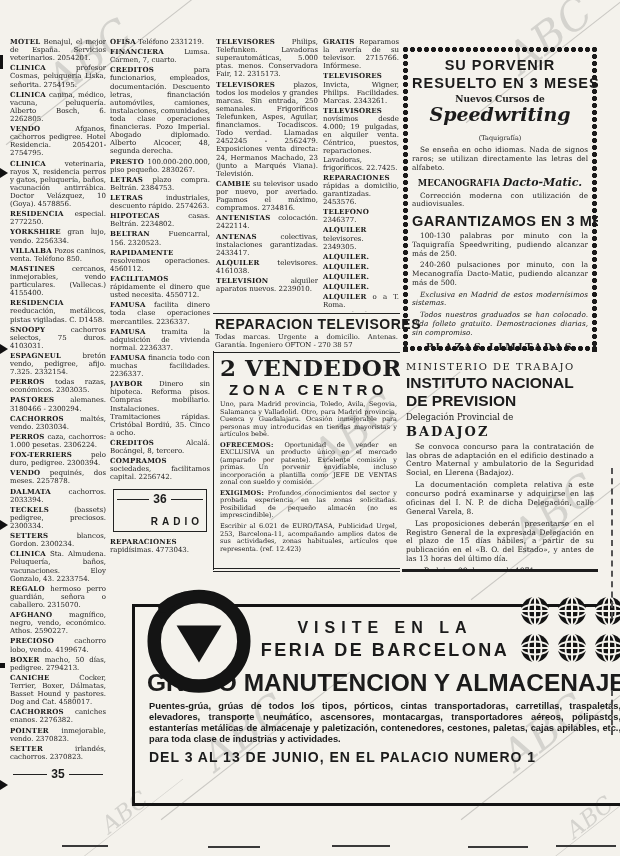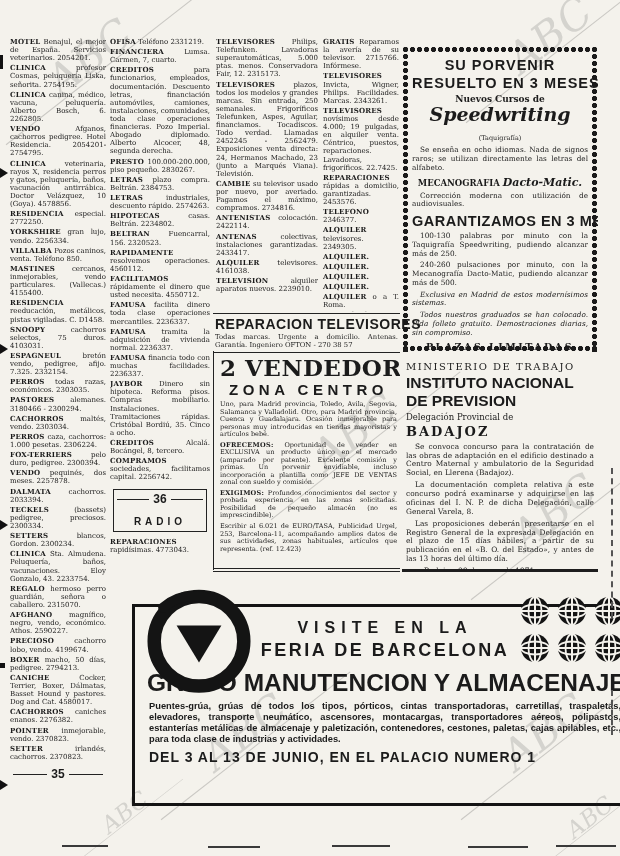--- a/index.html
+++ b/index.html
@@ -4,21 +4,21 @@
 <style>
   html,body{margin:0;padding:0;}
   body{width:620px;height:856px;position:relative;overflow:hidden;
        background:#f4f2ec;color:#1b1b1b;
        font-family:"DejaVu Serif", serif;}
   
   .col{position:absolute;font-size:7px;line-height:1.16;text-align:justify;overflow:hidden;word-break:break-word;}
   .ad{margin-bottom:2px;}
   .ad b{font-weight:bold;letter-spacing:.2px;}
   
-  .sec{margin:7px 3px 6px;text-align:center;}
+  .sec{margin:7px 3px 6px;text-align:right;}
   .numrow{display:flex;align-items:center;gap:4px;}
   .numrow .rule{flex:1;border-top:1.6px solid #222;}
   .numrow .num{font-size:12px;font-weight:bold;font-family:"Liberation Sans",sans-serif;}
   
   .repair{position:absolute;left:213px;top:313px;width:187px;border-top:1.6px solid #222;
           border-bottom:1.6px solid #222;padding:2px 2px 3px;text-align:center;box-sizing:border-box;}
   .repair h3{margin:0;font-size:14px;font-family:"Liberation Sans",sans-serif;font-weight:bold;letter-spacing:.5px;white-space:nowrap;}
   .repair p{margin:1px 0 0;font-size:6.8px;text-align:justify;}
   
   .vend{position:absolute;left:213px;top:351px;width:187px;height:221px;box-sizing:border-box;

